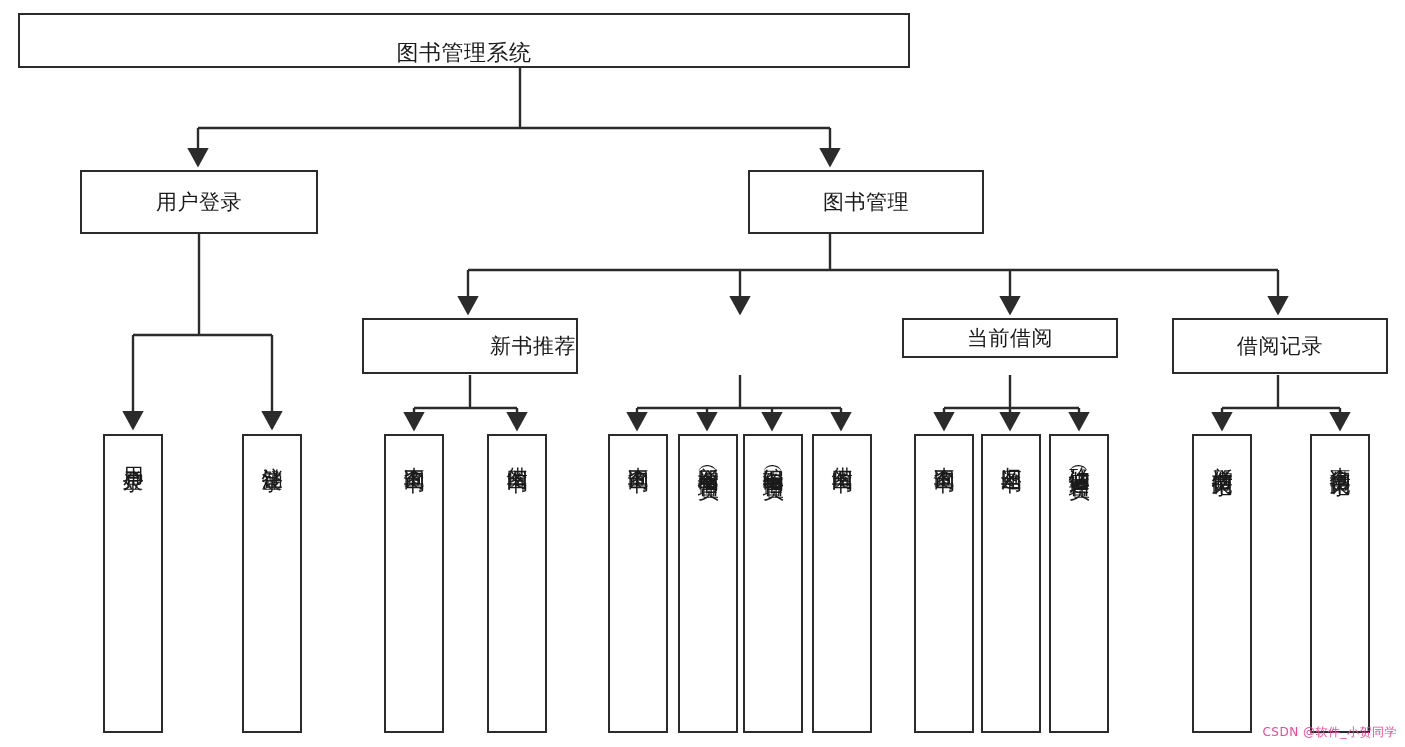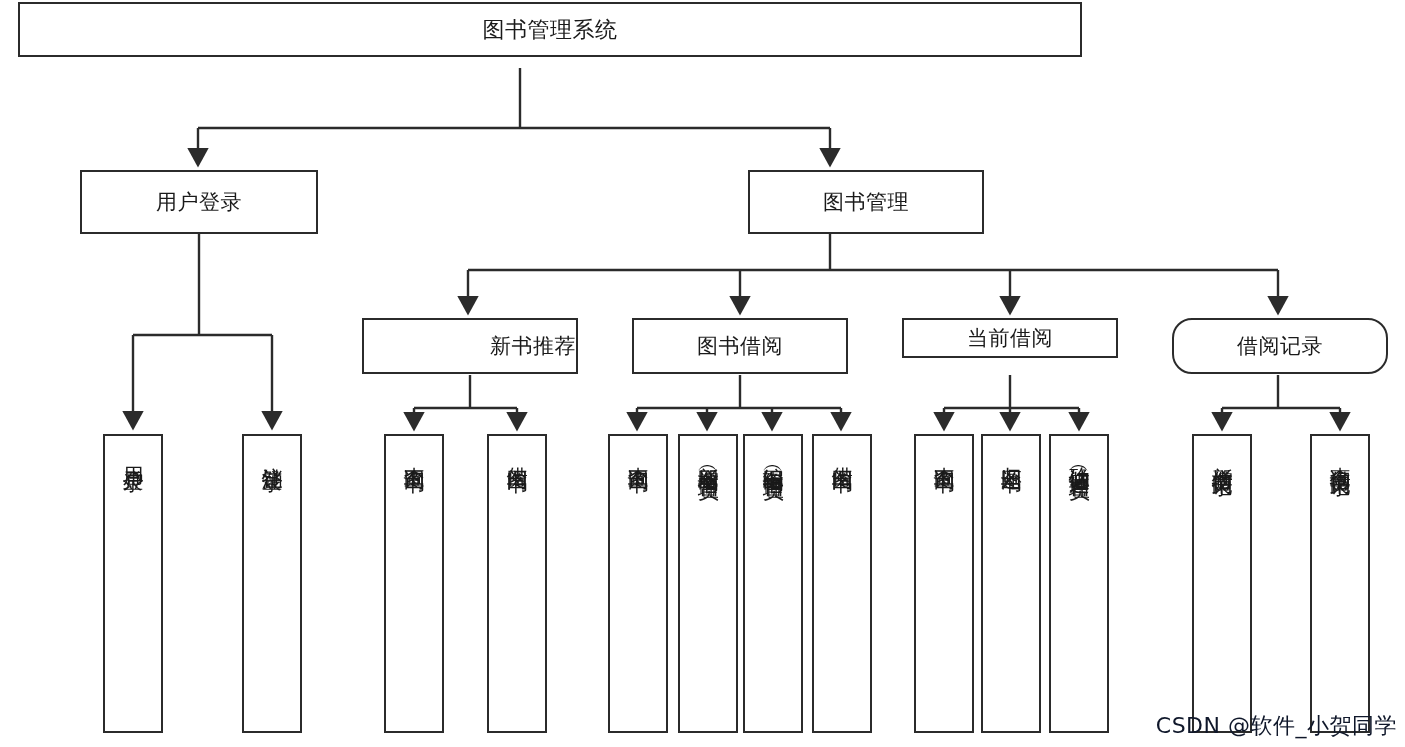--- a/index.html
+++ b/index.html
@@ -63,22 +63,22 @@
     font-size: 21px;
     line-height: 1.06;
     letter-spacing: 2px;
     white-space: nowrap;
     text-align: left;
   }
   .watermark {
     position: absolute;
     right: 8px;
     bottom: 6px;
-    font-size: 22px;
-    color: #0f172a;
+    font-size: 12px;
+    color: #ec4899;
     letter-spacing: 0.5px;
     z-index: 5;
     white-space: nowrap;
   }
 </style>
 </head>
 <body>
 
 <div id="canvas">
 
@@ -125,41 +125,38 @@
       <path d="M 1010 408 L 1010 428" marker-end="url(#arrow)"></path>
       <path d="M 1079 408 L 1079 428" marker-end="url(#arrow)"></path>
 
       <path d="M 1278 375 L 1278 408"></path>
       <path d="M 1222 408 L 1340 408"></path>
       <path d="M 1222 408 L 1222 428" marker-end="url(#arrow)"></path>
       <path d="M 1340 408 L 1340 428" marker-end="url(#arrow)"></path>
     </g>
   </svg>
 
-  <div class="node root horiz" style="left:18px; top:2px; width:1064px; height:55px;">
+  <div class="node root horiz" style="left:18px; top:13px; width:892px; height:55px;align-items:flex-end;">
     <span class="lbl">图书管理系统</span>
   </div>
 
   <div class="node horiz" style="left:80px; top:170px; width:238px; height:64px;">
     <span class="lbl">用户登录</span>
   </div>
   <div class="node horiz" style="left:712px; top:170px; width:236px; height:64px;margin-left:36px;">
     <span class="lbl">图书管理</span>
   </div>
 
   <div class="node horiz" style="left:362px; top:318px; width:216px; height:56px;justify-content:flex-end;">
     <span class="lbl">新书推荐</span>
   </div>
-  <div class="node horiz" style="left:632px; top:318px; width:216px; height:56px;">
-    <span class="lbl">图书借阅</span>
-  </div>
   <div class="node horiz" style="left:902px; top:318px; width:216px; height:40px;">
     <span class="lbl">当前借阅</span>
   </div>
-  <div class="node horiz" style="left:1172px; top:318px; width:216px; height:56px;border-radius:20px;">
+  <div class="node horiz" style="left:1172px; top:318px; width:216px; height:56px;">
     <span class="lbl">借阅记录</span>
   </div>
 
   <div class="node vert" style="left:103px; top:434px; width:60px; height:299px;">
     <span class="lbl">用户登录</span>
   </div>
   <div class="node vert" style="left:242px; top:434px; width:60px; height:299px;">
     <span class="lbl">注销登录</span>
   </div>
 

